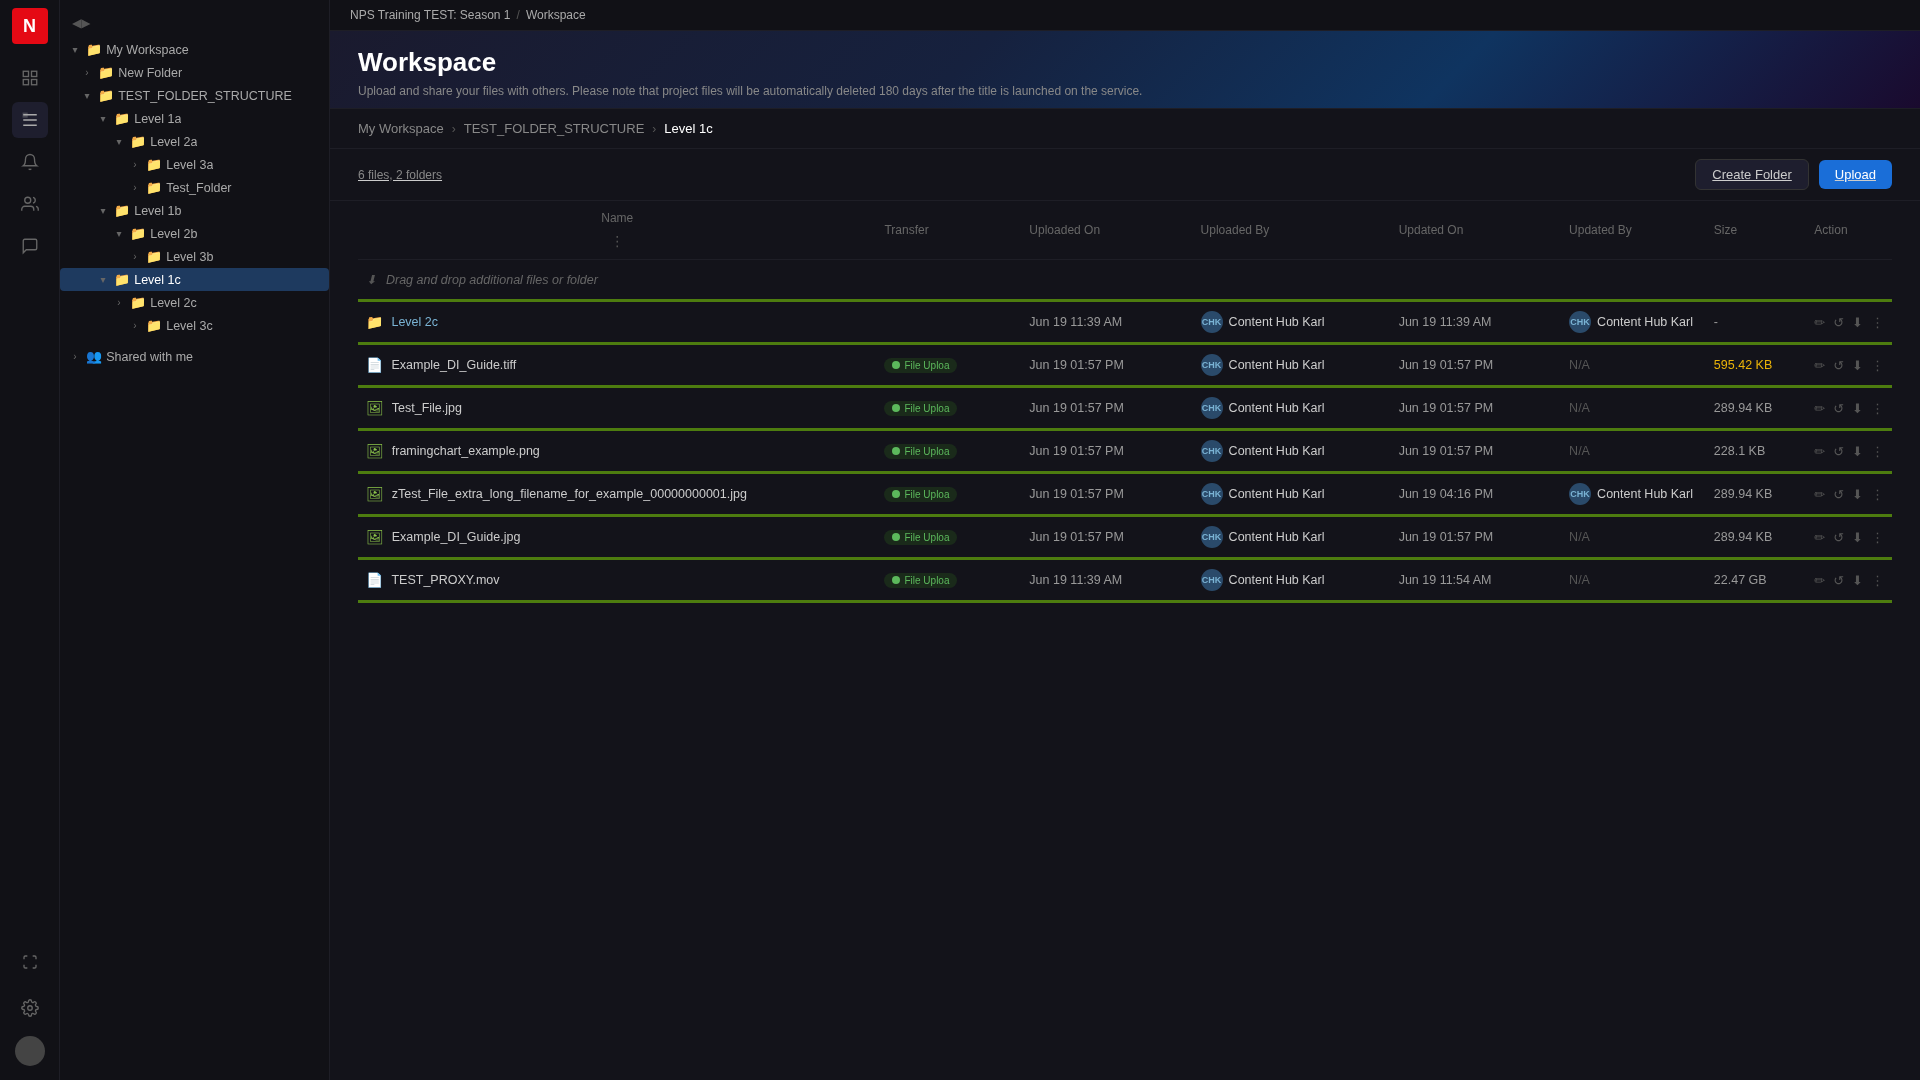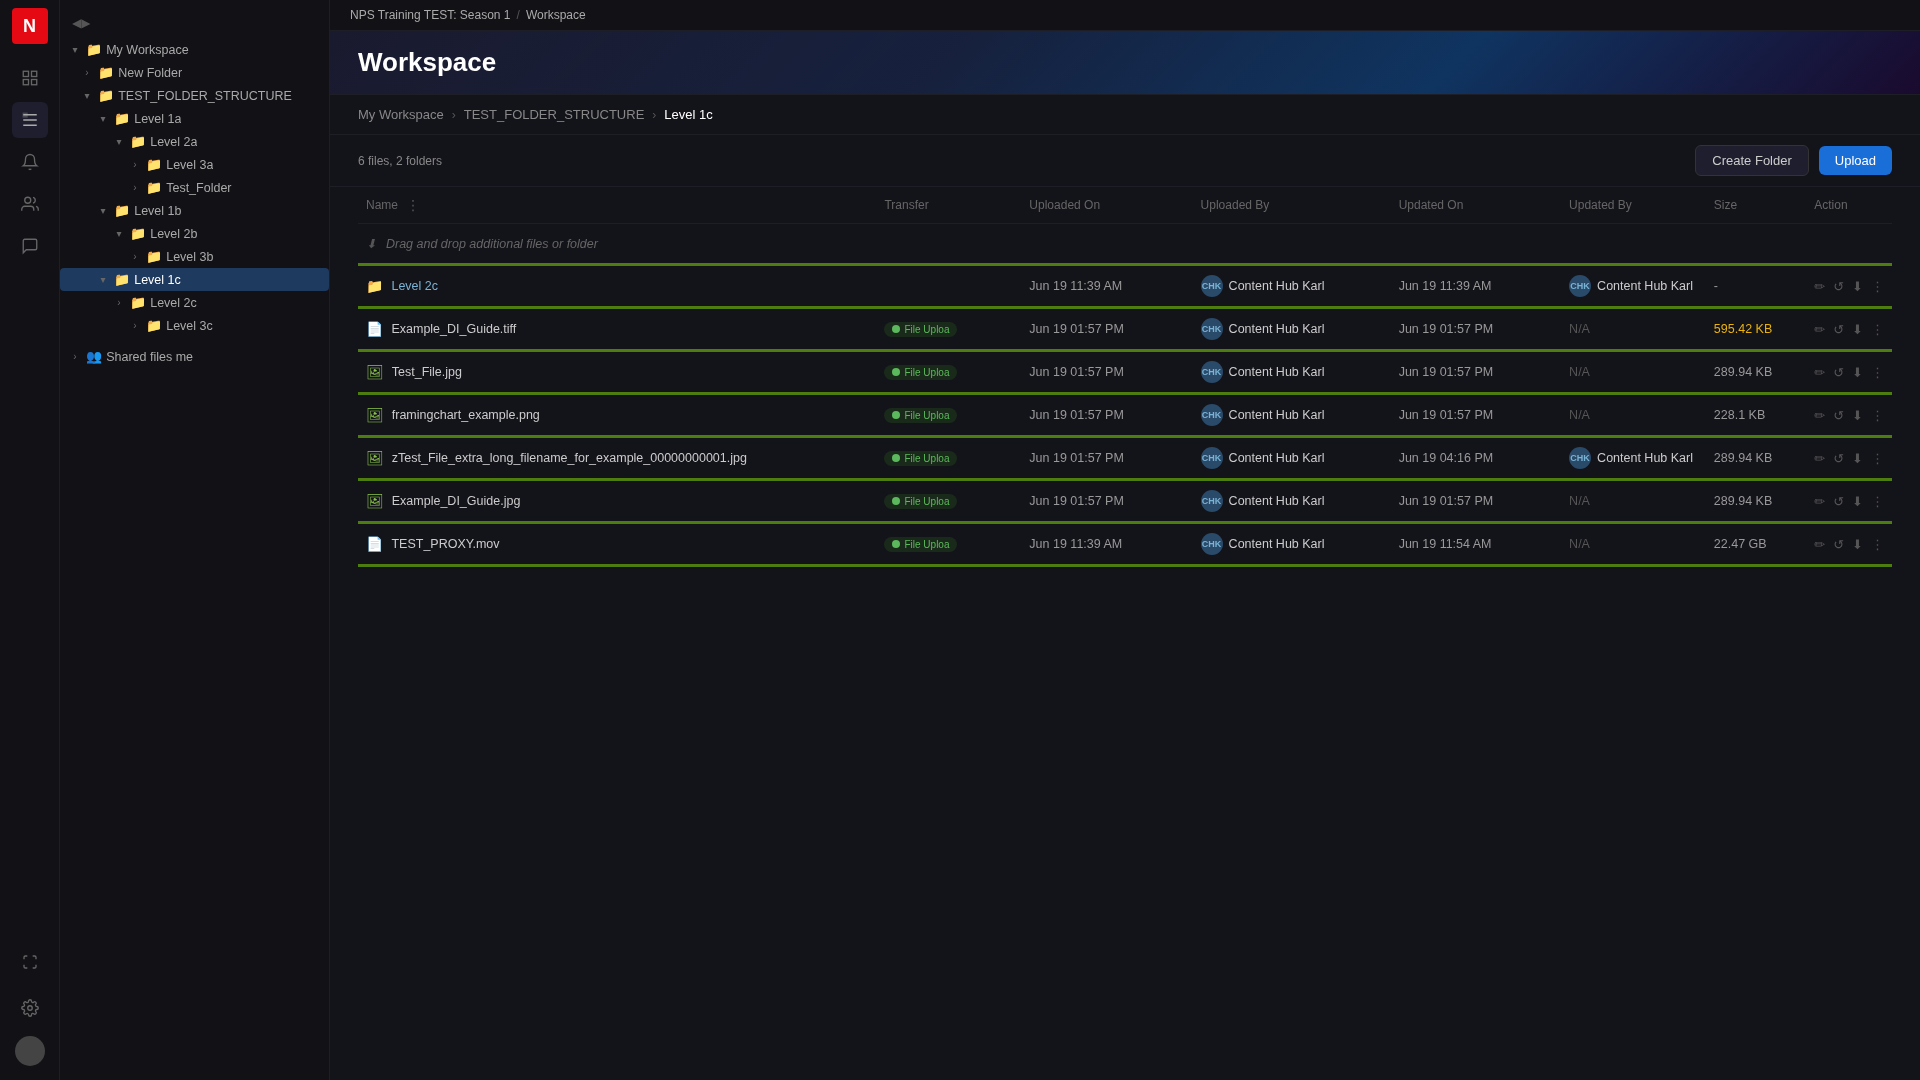--- a/index.html
+++ b/index.html
@@ -198,20 +198,21 @@
     .breadcrumb-sep { color: #555; font-size: 12px; }
 
     
     .toolbar {
       padding: 10px 28px;
       display: flex;
       align-items: center;
       justify-content: space-between;
       gap: 10px;
       border-bottom: 1px solid #1e1e26;
+      text-decoration: underline;
     }
     .file-count {
       color: #888;
       font-size: 12px;
       margin-right: auto;
     }
     .btn-create {
       background: #1e1e2e;
       color: #ccc;
       border: 1px solid #333;
@@ -323,20 +324,21 @@
     .action-icon {
       cursor: pointer;
       font-size: 13px;
     }
 
     
     .th-name-wrap {
       display: flex;
       align-items: center;
       gap: 8px;
+      flex-direction: column;
     }
     .col-menu-icon {
       color: #555;
       cursor: pointer;
       font-size: 14px;
     }
 
     
     ::-webkit-scrollbar { width: 6px; height: 6px; }
     ::-webkit-scrollbar-track { background: #111; }
@@ -477,34 +479,35 @@
 
   <div class="tree-item indent4">
     <div class="tree-chevron">›</div>
     <div class="tree-icon folder-icon">📁</div>
     <span class="tree-label">Level 3c</span>
   </div>
 
   <div class="tree-item" style="margin-top: 8px;">
     <div class="tree-chevron">›</div>
     <div class="tree-icon" style="color:#888;">👥</div>
-    <span class="tree-label">Shared files me</span>
+    <span class="tree-label">Shared with me</span>
   </div>
 </div>
 
 <div class="main">
 
   <div class="topbar">
     <span class="topbar-title">NPS Training TEST: Season 1</span>
     <span class="topbar-sep"> / </span>
     <span class="topbar-title">Workspace</span>
   </div>
 
   <div class="page-header">
     <div class="page-title">Workspace</div>
+    <div class="page-subtitle">Upload and share your files with others. Please note that project files will be automatically deleted 180 days after the title is launched on the service.</div>
   </div>
 
   <div class="breadcrumb-bar">
     <span class="breadcrumb-item">My Workspace</span>
     <span class="breadcrumb-sep">›</span>
     <span class="breadcrumb-item">TEST_FOLDER_STRUCTURE</span>
     <span class="breadcrumb-sep">›</span>
     <span class="breadcrumb-item active">Level 1c</span>
   </div>
 

